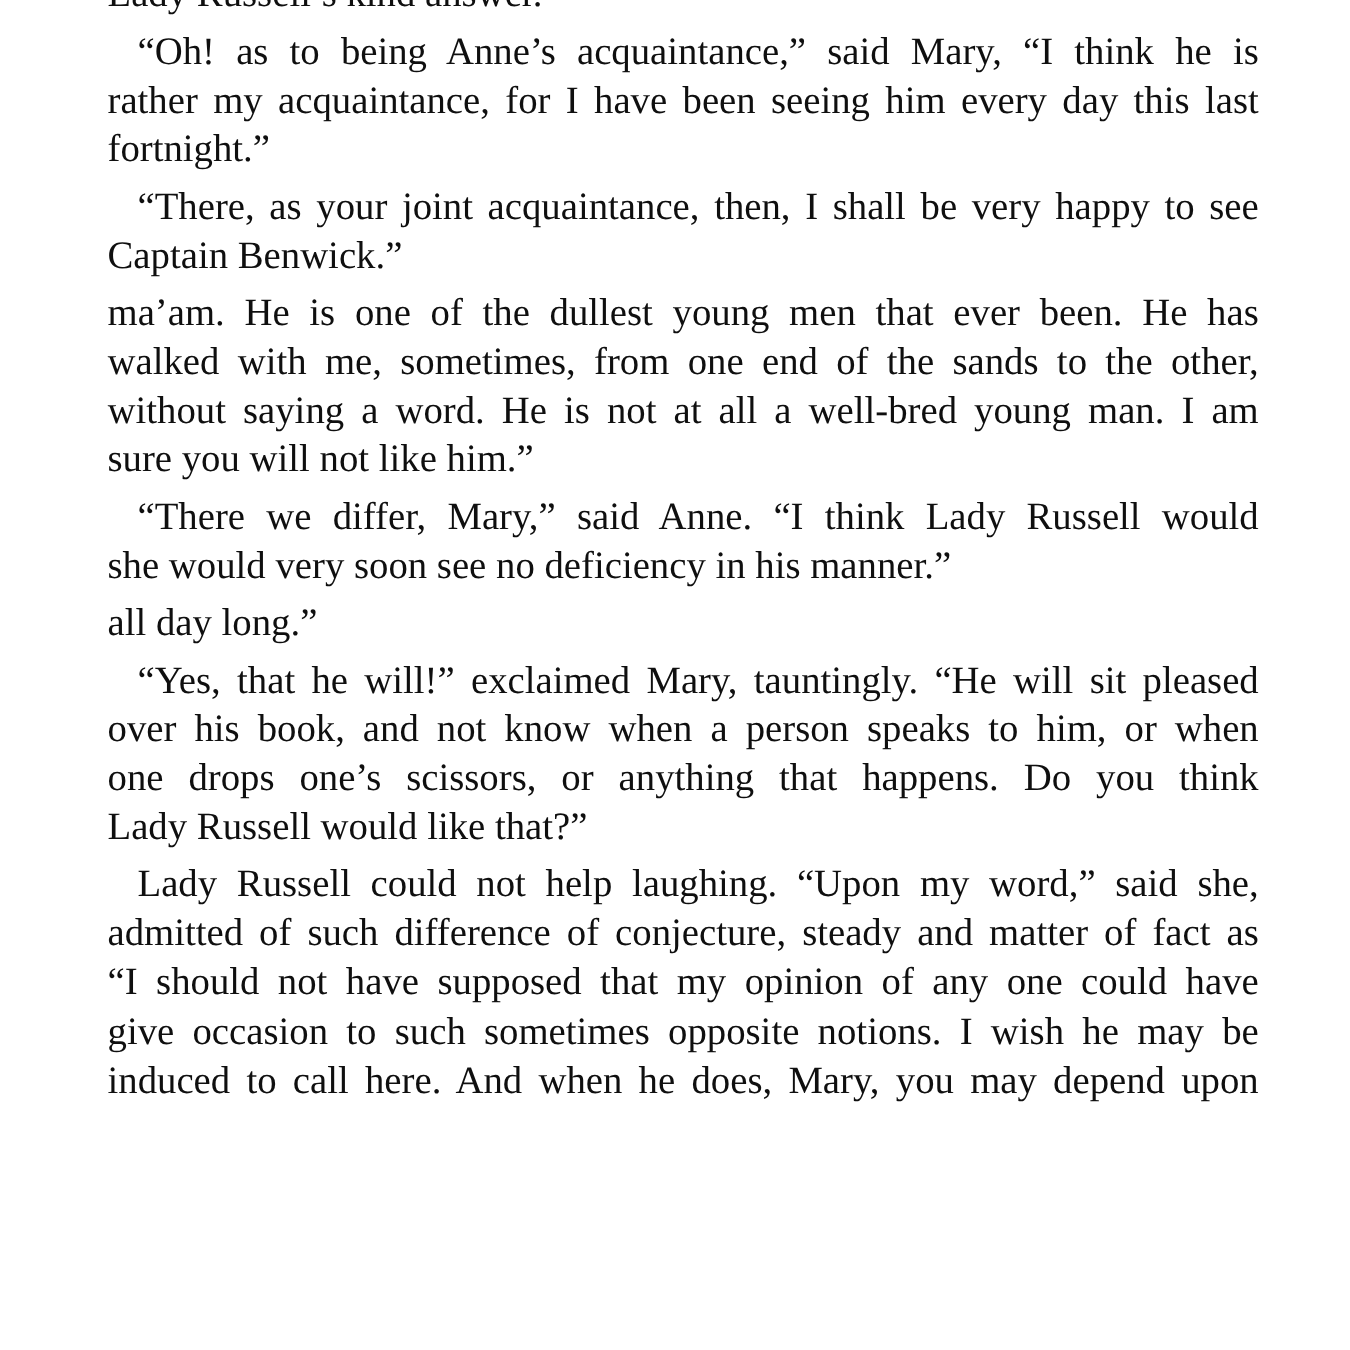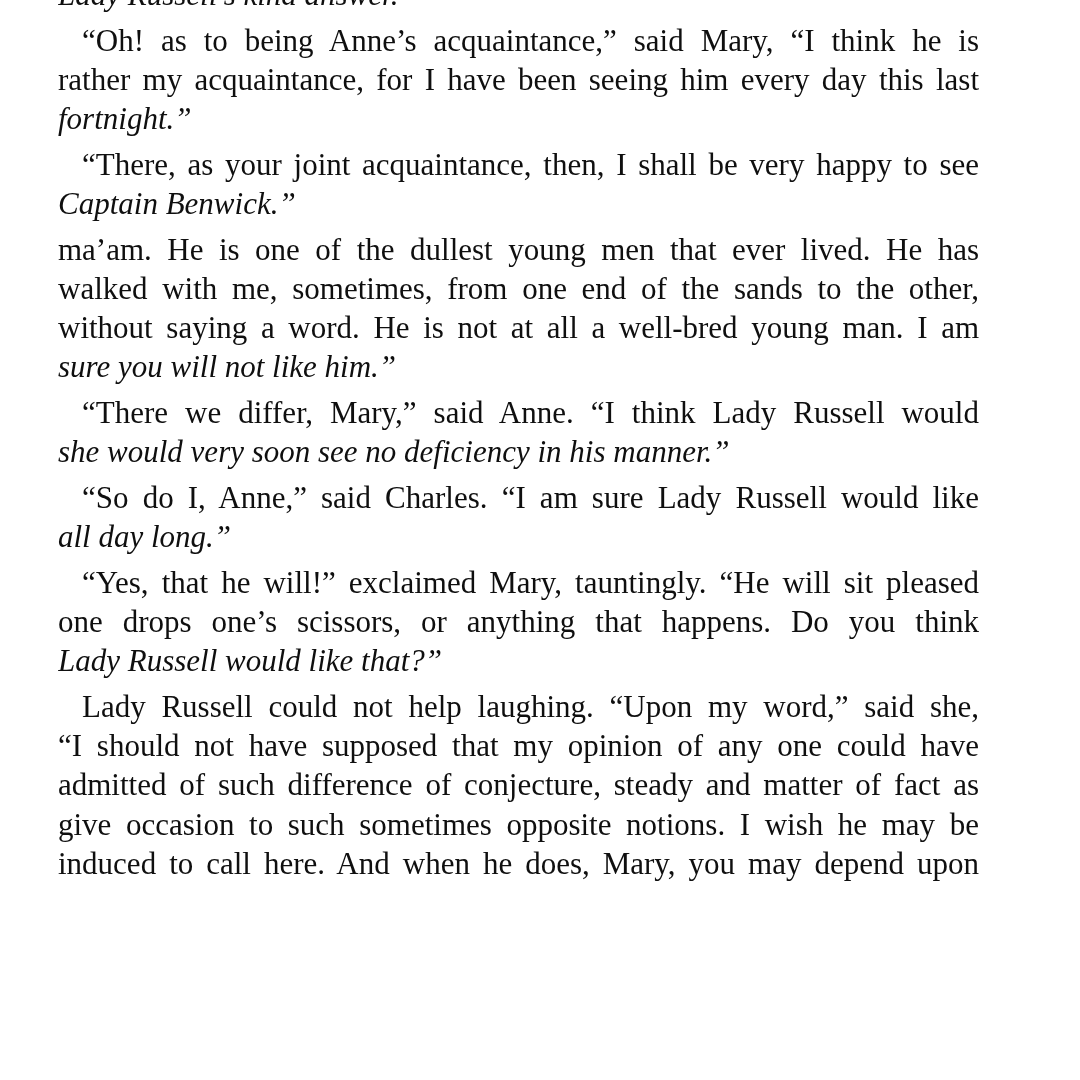--- a/index.html
+++ b/index.html
@@ -29,63 +29,62 @@
     margin-top: -25px;
   }
   .para { margin: 0; padding: 0; }
   .para + .para { margin-top: 6.5px; }
   .line {
     text-align: justify;
     text-align-last: justify;
   }
   .line.final {
     text-align-last: left;
-    font-style: italic;
   }
   .line.indent {
     text-indent: 24px;
   }
 </style>
 </head>
 <body style="background: rgb(255, 255, 255);">
 
-<div class="text-column" style="color: rgb(15, 15, 15);">
+<div class="text-column" style="color: rgb(15, 15, 15); margin-left: 28px;">
   <div class="flow">
       <div class="para">
         <div class="line final">Lady Russell’s kind answer.</div>
       </div>
       <div class="para">
         <div class="line indent">“Oh! as to being Anne’s acquaintance,” said Mary, “I think he is</div>
         <div class="line">rather my acquaintance, for I have been seeing him every day this last</div>
         <div class="line final">fortnight.”</div>
       </div>
       <div class="para">
         <div class="line indent">“There, as your joint acquaintance, then, I shall be very happy to see</div>
         <div class="line final">Captain Benwick.”</div>
       </div>
       <div class="para">
-        <div class="line">ma’am. He is one of the dullest young men that ever lived. He has</div>
+        <div class="line">ma’am. He is one of the dullest young men that ever been. He has</div>
         <div class="line">walked with me, sometimes, from one end of the sands to the other,</div>
         <div class="line">without saying a word. He is not at all a well-bred young man. I am</div>
         <div class="line final">sure you will not like him.”</div>
       </div>
       <div class="para">
         <div class="line indent">“There we differ, Mary,” said Anne. “I think Lady Russell would</div>
         <div class="line final">she would very soon see no deficiency in his manner.”</div>
       </div>
       <div class="para">
-        <div class="line indent">“So do I, Anne,” said Charles. “I am sure Lady Russell would like</div>
         <div class="line final">all day long.”</div>
       </div>
       <div class="para">
         <div class="line indent">“Yes, that he will!” exclaimed Mary, tauntingly. “He will sit pleased</div>
+        <div class="line">over his book, and not know when a person speaks to him, or when</div>
         <div class="line">one drops one’s scissors, or anything that happens. Do you think</div>
         <div class="line final">Lady Russell would like that?”</div>
       </div>
       <div class="para">
         <div class="line indent">Lady Russell could not help laughing. “Upon my word,” said she,</div>
+        <div class="line">admitted of such difference of conjecture, steady and matter of fact as</div>
         <div class="line">“I should not have supposed that my opinion of any one could have</div>
-        <div class="line">admitted of such difference of conjecture, steady and matter of fact as</div>
         <div class="line">give occasion to such sometimes opposite notions. I wish he may be</div>
         <div class="line">induced to call here. And when he does, Mary, you may depend upon</div>
       </div>
     </div>
 </div>
 
 </body></html>

